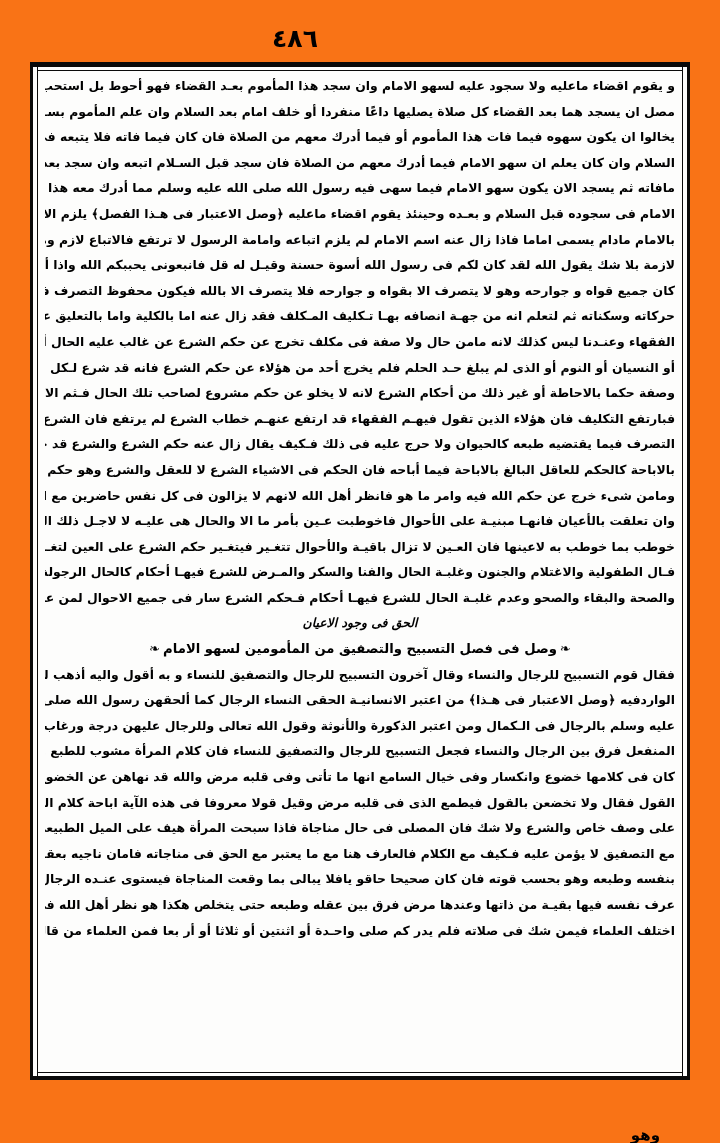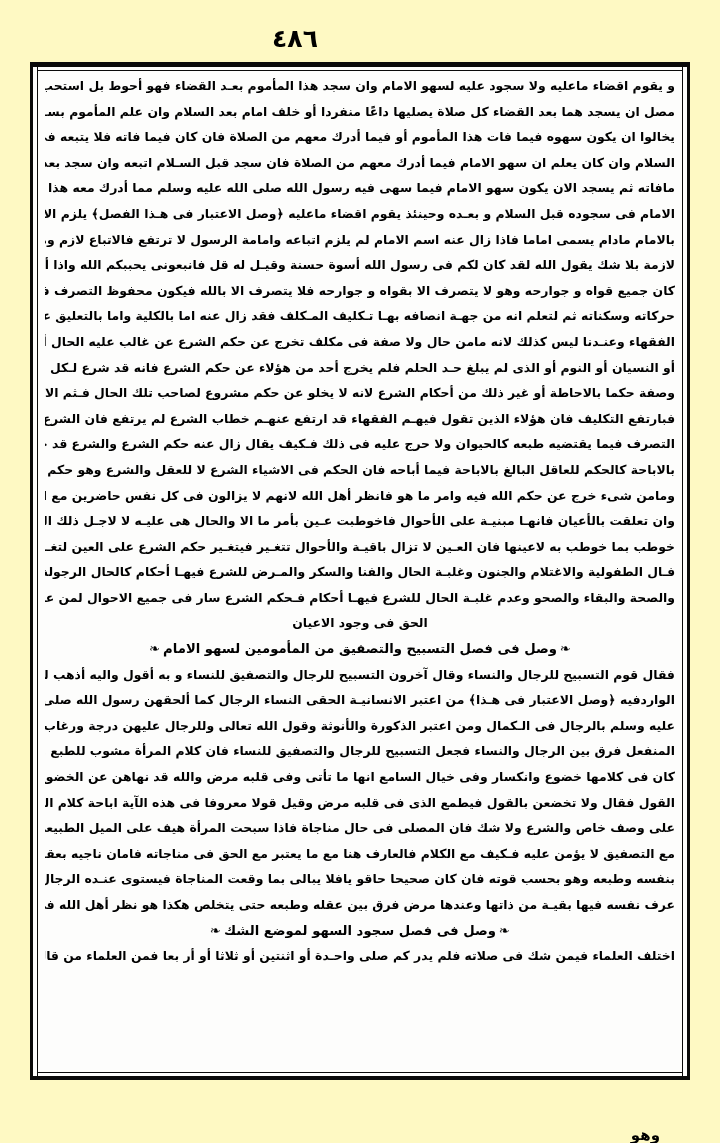--- a/index.html
+++ b/index.html
@@ -8,21 +8,21 @@
     padding: 0;
     background: #ffffff;
   }
   body {
     font-family: "DejaVu Sans", sans-serif;
   }
   .page {
     position: relative;
     width: 720px;
     height: 1143px;
-    background: #fef9c3;
+    background: #f97316;
     overflow: hidden;
     box-sizing: border-box;
   }
 
   
   .folio {
     position: absolute;
     top: 24px;
     left: 0;
     width: 720px;
@@ -102,20 +102,21 @@
   
   .line::after {
     content: "";
     display: inline-block;
     width: 100%;
   }
 
   .line.centered {
     text-align: left;
     text-align-last: center;
+    font-style: italic;
   }
   .line.centered::after { display: none; }
 
   .line.heading {
     text-align: left;
     text-align-last: center;
     font-size: 13.2px;
     font-weight: bold;
   }
   .line.heading::after { display: none; }
@@ -187,23 +188,20 @@
       <div class="line">الواردفيه ﴿وصل الاعتبار فى هـذا﴾ من اعتبر الانسانيـة الحقى النساء الرجال كما ألحقهن رسول الله صلى الله</div>
       <div class="line">عليه وسلم بالرجال فى الـكمال ومن اعتبر الذكورة والأنوثة وقول الله تعالى وللرجال عليهن درجة ورغاب الفاعل على</div>
       <div class="line">المنفعل فرق بين الرجال والنساء فجعل التسبيح للرجال والتصفيق للنساء فان كلام المرأة مشوب للطبع ولا سيما ان</div>
       <div class="line">كان فى كلامها خضوع وانكسار وفى خيال السامع انها ما تأتى وفى قلبه مرض والله قد نهاهن عن الخضوع فى</div>
       <div class="line">القول فقال ولا تخضعن بالقول فيطمع الذى فى قلبه مرض وقيل قولا معروفا فى هذه الآية اباحة كلام النساء للرجال</div>
       <div class="line">على وصف خاص والشرع ولا شك فان المصلى فى حال مناجاة فاذا سبحت المرأة هيف على الميل الطبيعى الخيالى الهما فهو</div>
       <div class="line">مع التصفيق لا يؤمن عليه فـكيف مع الكلام فالعارف هنا مع ما يعتبر مع الحق فى مناجاته فامان ناجيه بعقله واما</div>
       <div class="line">بنفسه وطبعه وهو بحسب قوته فان كان صحيحا حاقو يافلا يبالى بما وقعت المناجاة فيستوى عنـده الرجال والنساء وان</div>
       <div class="line">عرف نفسه فيها بقيـة من ذاتها وعندها مرض فرق بين عقله وطبعه حتى يتخلص هكذا هو نظر أهل الله فى نفوسهم</div>
 
-      <div class="line heading">
-        <span class="ornament">❧</span><span>وصل فى فصل سجود السهو لموضع الشك</span><span class="ornament">❧</span>
-      </div>
 
       <div class="line">اختلف العلماء فيمن شك فى صلاته فلم يدر كم صلى واحـدة أو اثنتين أو ثلاثا أو أر بعا فمن العلماء من قال يبنى على اليقين</div>
 
     </div>
   </div>
 
   <div class="catchword">وهو</div>
 
 </div>
 

